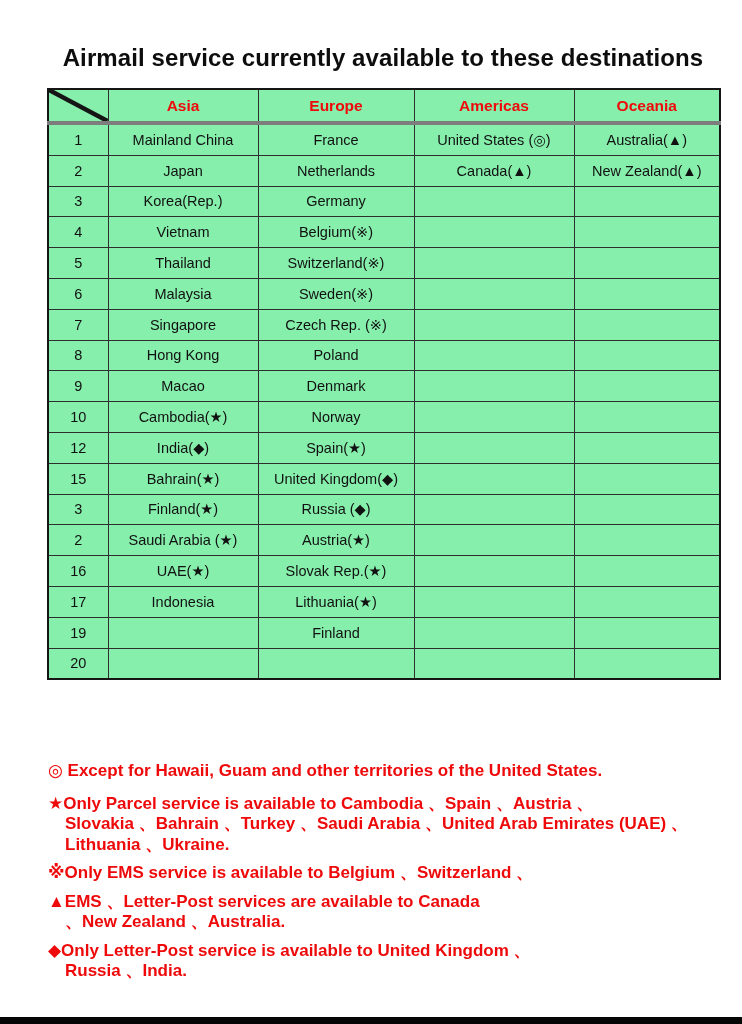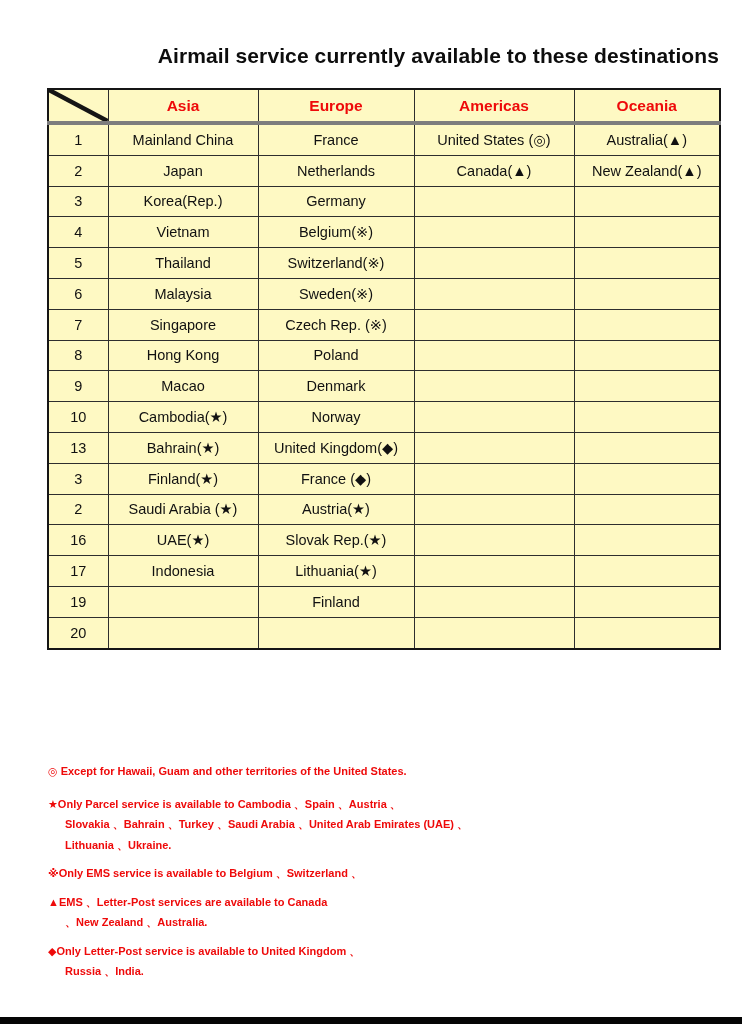--- a/index.html
+++ b/index.html
@@ -6,32 +6,32 @@
   .page{
     position:relative;
     width:742px;height:1024px;
     background:#ffffff;
     font-family:"Liberation Sans","DejaVu Sans",sans-serif;
     overflow:hidden;
     margin:0 auto;
   }
   .title{
     position:absolute;top:44px;left:47px;width:672px;
-    text-align:right;font-size:21px;font-weight:bold;color:#0d0d0d;
+    text-align:center;font-size:24px;font-weight:bold;color:#0d0d0d;
     letter-spacing:0.1px;
   }
   .date{
     position:absolute;top:63px;left:47px;width:670px;
     text-align:right;font-size:14.5px;color:#111;margin-top:32px;
   }
   table.dest{
     position:absolute;top:88px;left:47px;width:672px;
     border-collapse:collapse;table-layout:fixed;
     border:2.5px solid #151515;
-    background:#fef9c3;
+    background:#86efac;
   }
   table.dest th, table.dest td{
     border:1.6px solid #2e2e2e;
     text-align:center;vertical-align:middle;
     white-space:nowrap;overflow:hidden;
     padding:0 2px;
   }
   table.dest thead th{
     height:31px;
     font-size:15.5px;font-weight:bold;
@@ -39,21 +39,21 @@
     border-bottom:4px solid #7d7d7d;
   }
   table.dest tbody td{
     height:29.8px;
     font-size:14.5px;color:#111;
   }
   th.corner{position:relative;padding:0;}
   th.corner svg{position:absolute;top:0;left:0;width:100%;height:100%;display:block;}
   .notes{
     position:absolute;top:761px;left:48px;width:668px;
-    color:var(--accent);font-weight:bold;font-size:11px;line-height:20.5px;
+    color:var(--accent);font-weight:bold;font-size:17px;line-height:20.5px;
   }
   .note{margin-bottom:8px;}
   .note:first-child{margin-bottom:12px;}
   .note-line.cont{padding-left:17px;}
   .bottom-bar{
     position:absolute;left:0;bottom:0;width:100%;height:7px;background:#050505;
   }
 </style>
 </head>
 <body>
@@ -149,30 +149,37 @@
           <td></td>
         </tr>
         <tr>
           <td>10</td>
           <td>Cambodia(★)</td>
           <td>Norway</td>
           <td></td>
           <td></td>
         </tr>
         <tr>
-          <td>13</td>
+          <td>12</td>
+          <td>India(◆)</td>
+          <td>Spain(★)</td>
+          <td></td>
+          <td></td>
+        </tr>
+        <tr>
+          <td>15</td>
           <td>Bahrain(★)</td>
           <td>United Kingdom(◆)</td>
           <td></td>
           <td></td>
         </tr>
         <tr>
           <td>3</td>
           <td>Finland(★)</td>
-          <td>France (◆)</td>
+          <td>Russia (◆)</td>
           <td></td>
           <td></td>
         </tr>
         <tr>
           <td>2</td>
           <td>Saudi Arabia (★)</td>
           <td>Austria(★)</td>
           <td></td>
           <td></td>
         </tr>

